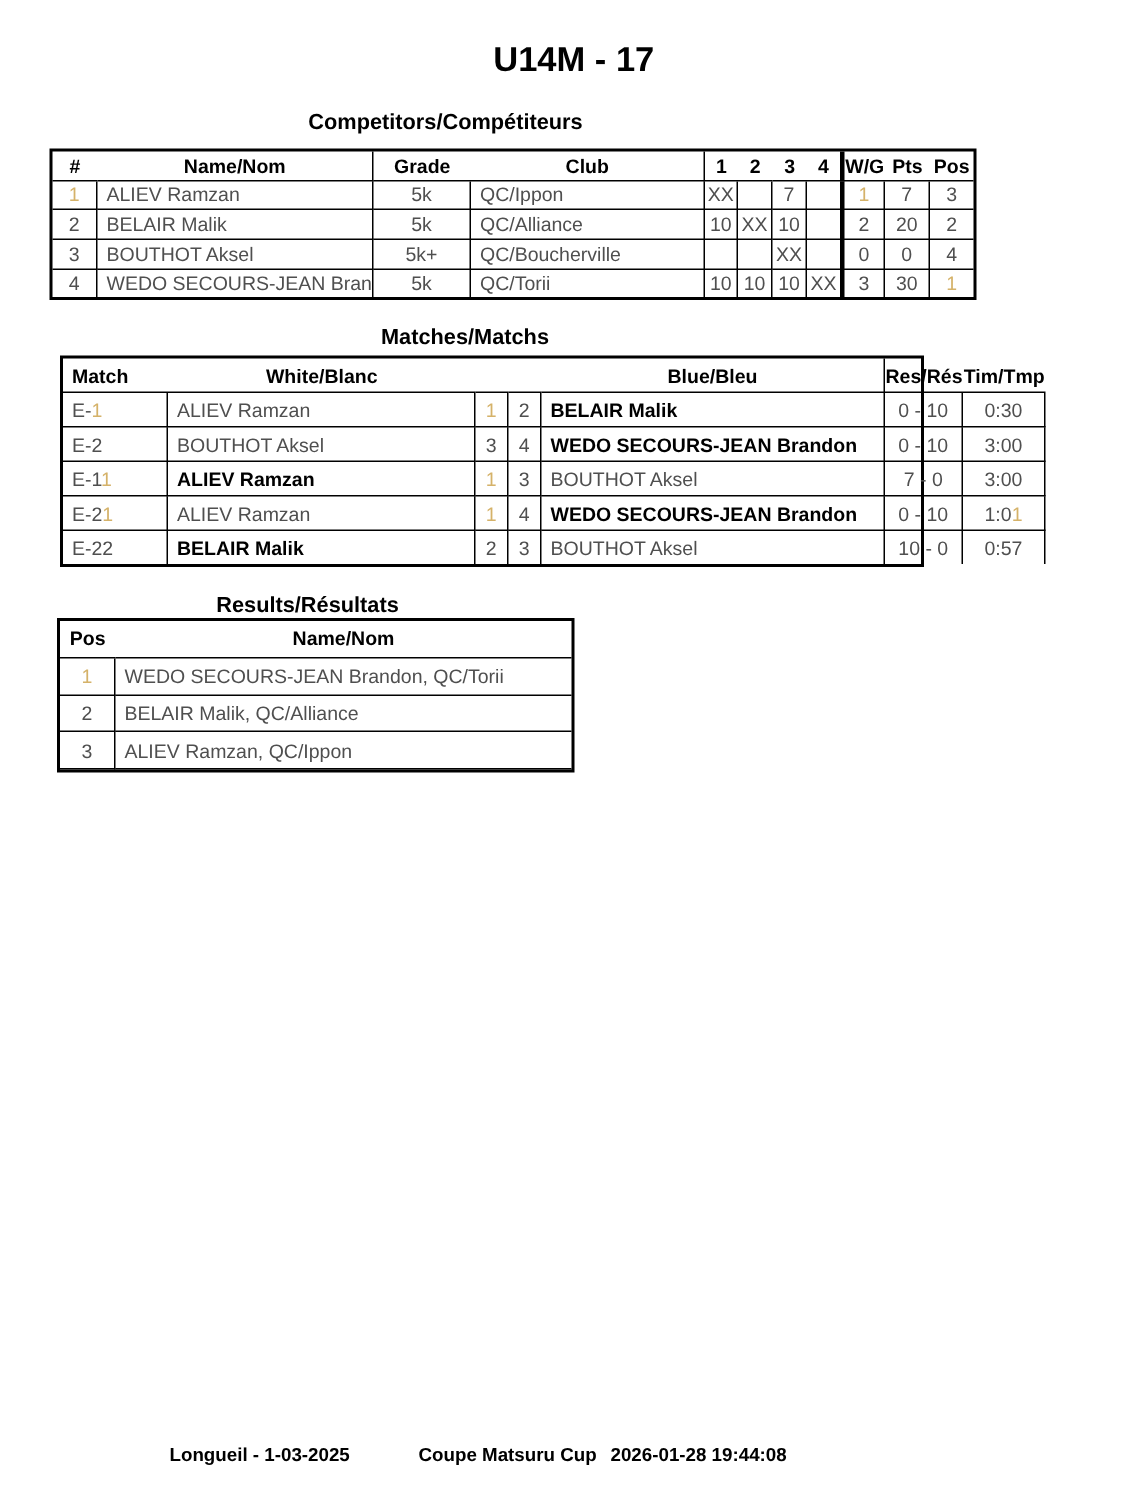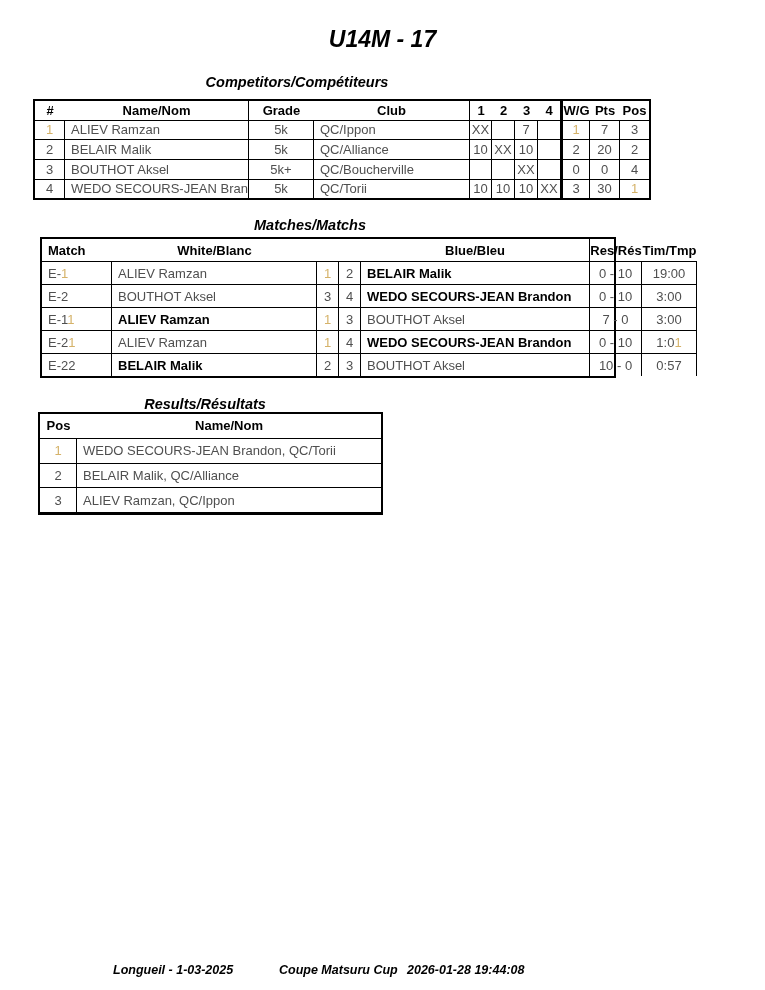--- a/index.html
+++ b/index.html
@@ -1,20 +1,20 @@
 <!DOCTYPE html>
 <html><head>
 <meta charset="utf-8">
 <style>
   html,body { margin:0; padding:0; }
   body {
     width:765px; height:990px; position:relative; background:#ffffff;
     font-family:"Liberation Sans", sans-serif;
   }
-  .abs { position:absolute;font-style:italic; }
+  .abs { position:absolute; }
   .page-title {
     left:0; right:0; top:26px; text-align:center;
     font-size:23px; font-weight:bold; color:#000;
   }
   .section-title {
     transform:translateX(-50%);
     font-size:14.5px; font-weight:bold; color:#000; white-space:nowrap;text-align:center;
   }
   .tbl-wrap { position:absolute; border:2px solid #000; background:#fff; box-sizing:border-box; }
   table { border-collapse:separate; border-spacing:0; table-layout:fixed; width:100%; height:100%; }
@@ -149,21 +149,21 @@
       <th class="bb">Tim/Tmp</th>
       <th class="bb">Code</th>
     </tr>
     <tr>
       <td class="bb br left">E-<span class="tan">1</span></td>
       <td class="bb br left">ALIEV Ramzan</td>
       <td class="bb br"><span class="tan">1</span></td>
       <td class="bb br">2</td>
       <td class="bb br left bold">BELAIR Malik</td>
       <td class="bb br">0 - 10</td>
-      <td class="bb br">19:00</td>
+      <td class="bb br">0:30</td>
       <td class="bb">IPO</td>
     </tr>
     <tr>
       <td class="bb br left">E-2</td>
       <td class="bb br left">BOUTHOT Aksel</td>
       <td class="bb br">3</td>
       <td class="bb br">4</td>
       <td class="bb br left bold">WEDO SECOURS-JEAN Brandon</td>
       <td class="bb br">0 - 10</td>
       <td class="bb br">3:00</td>

